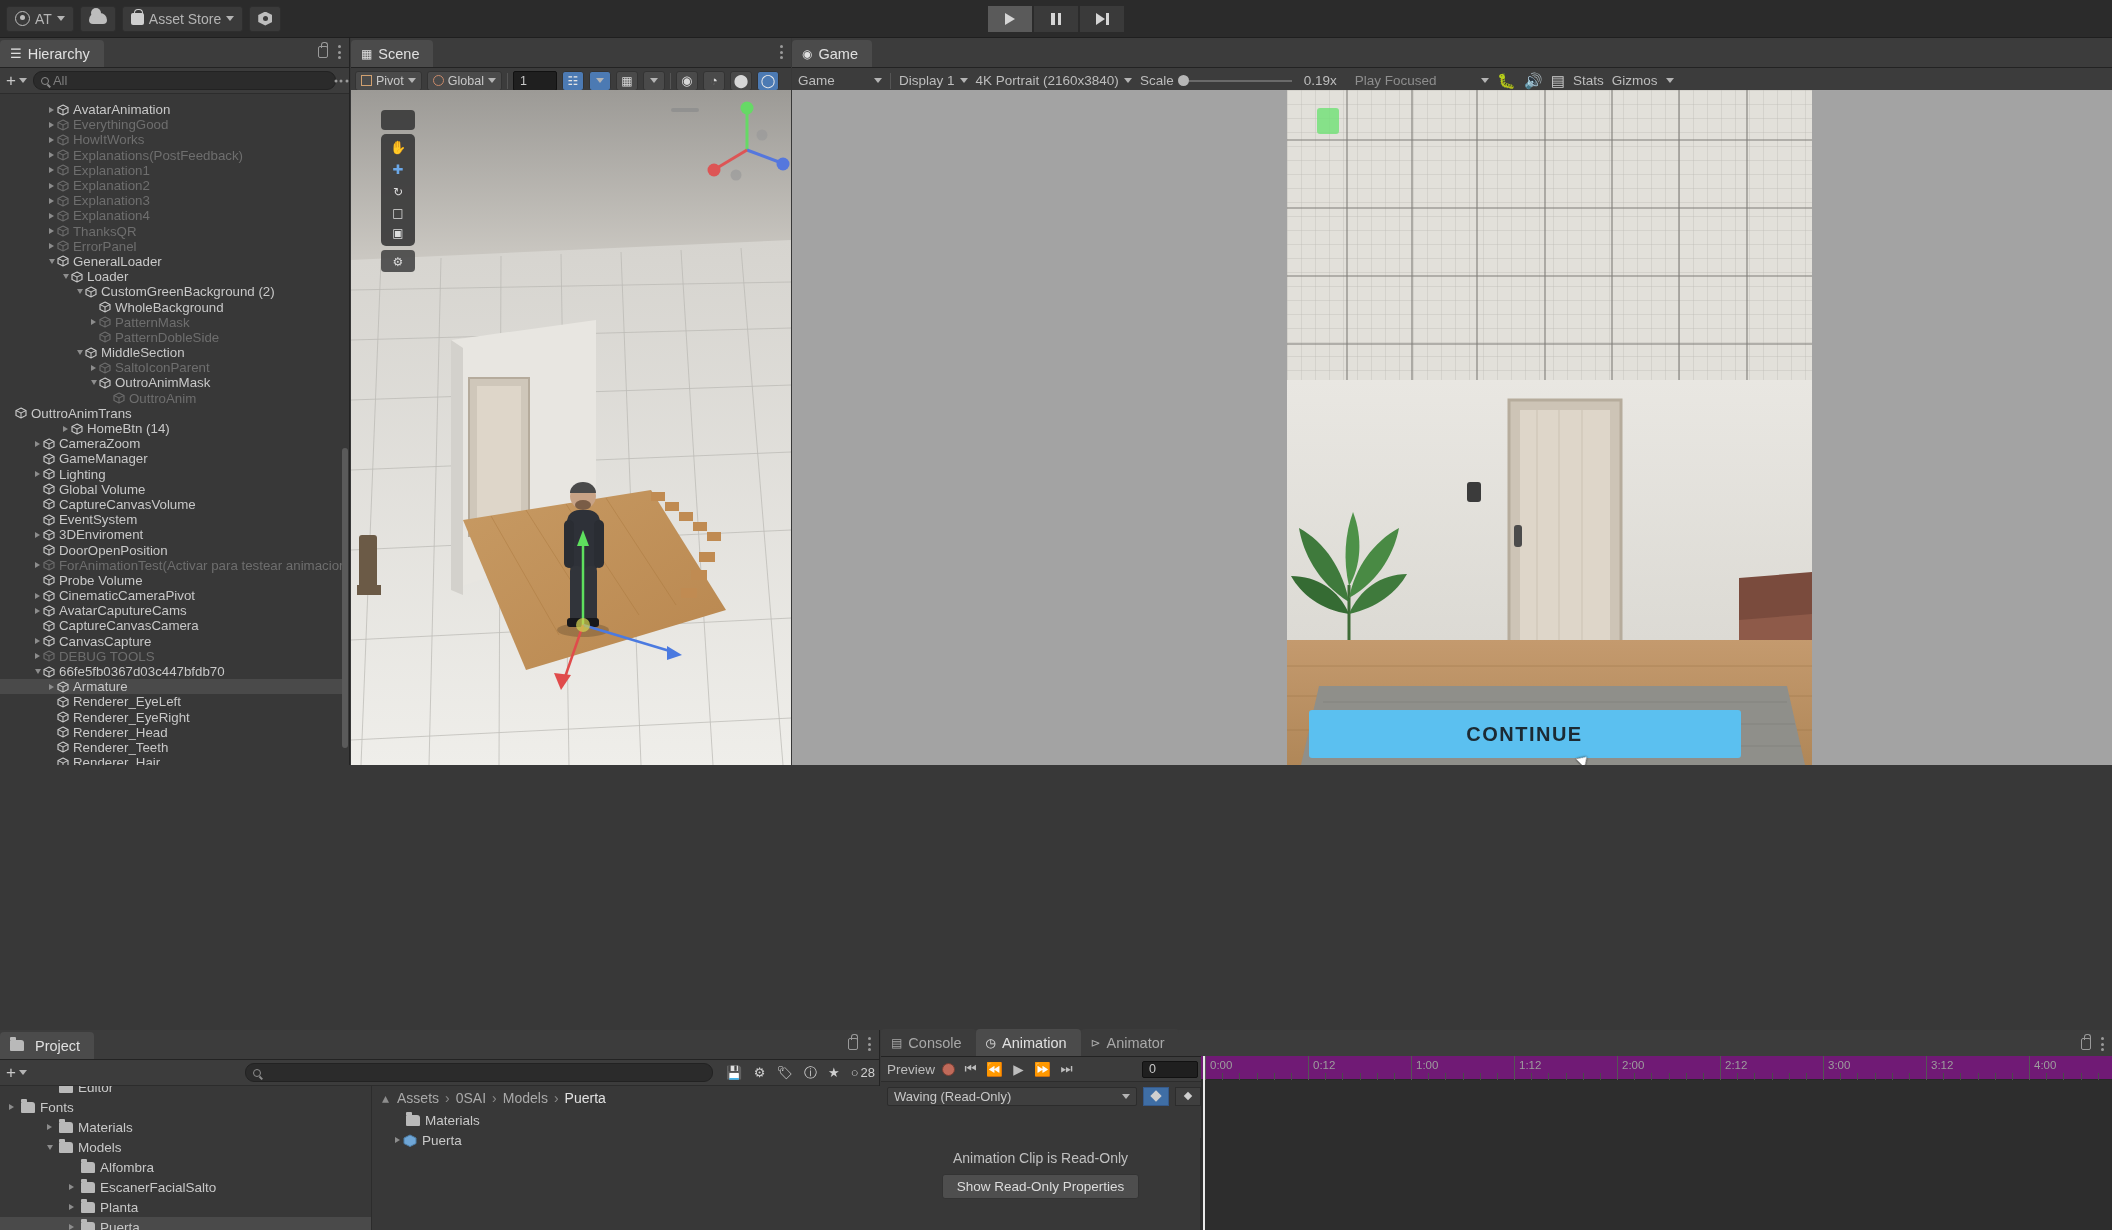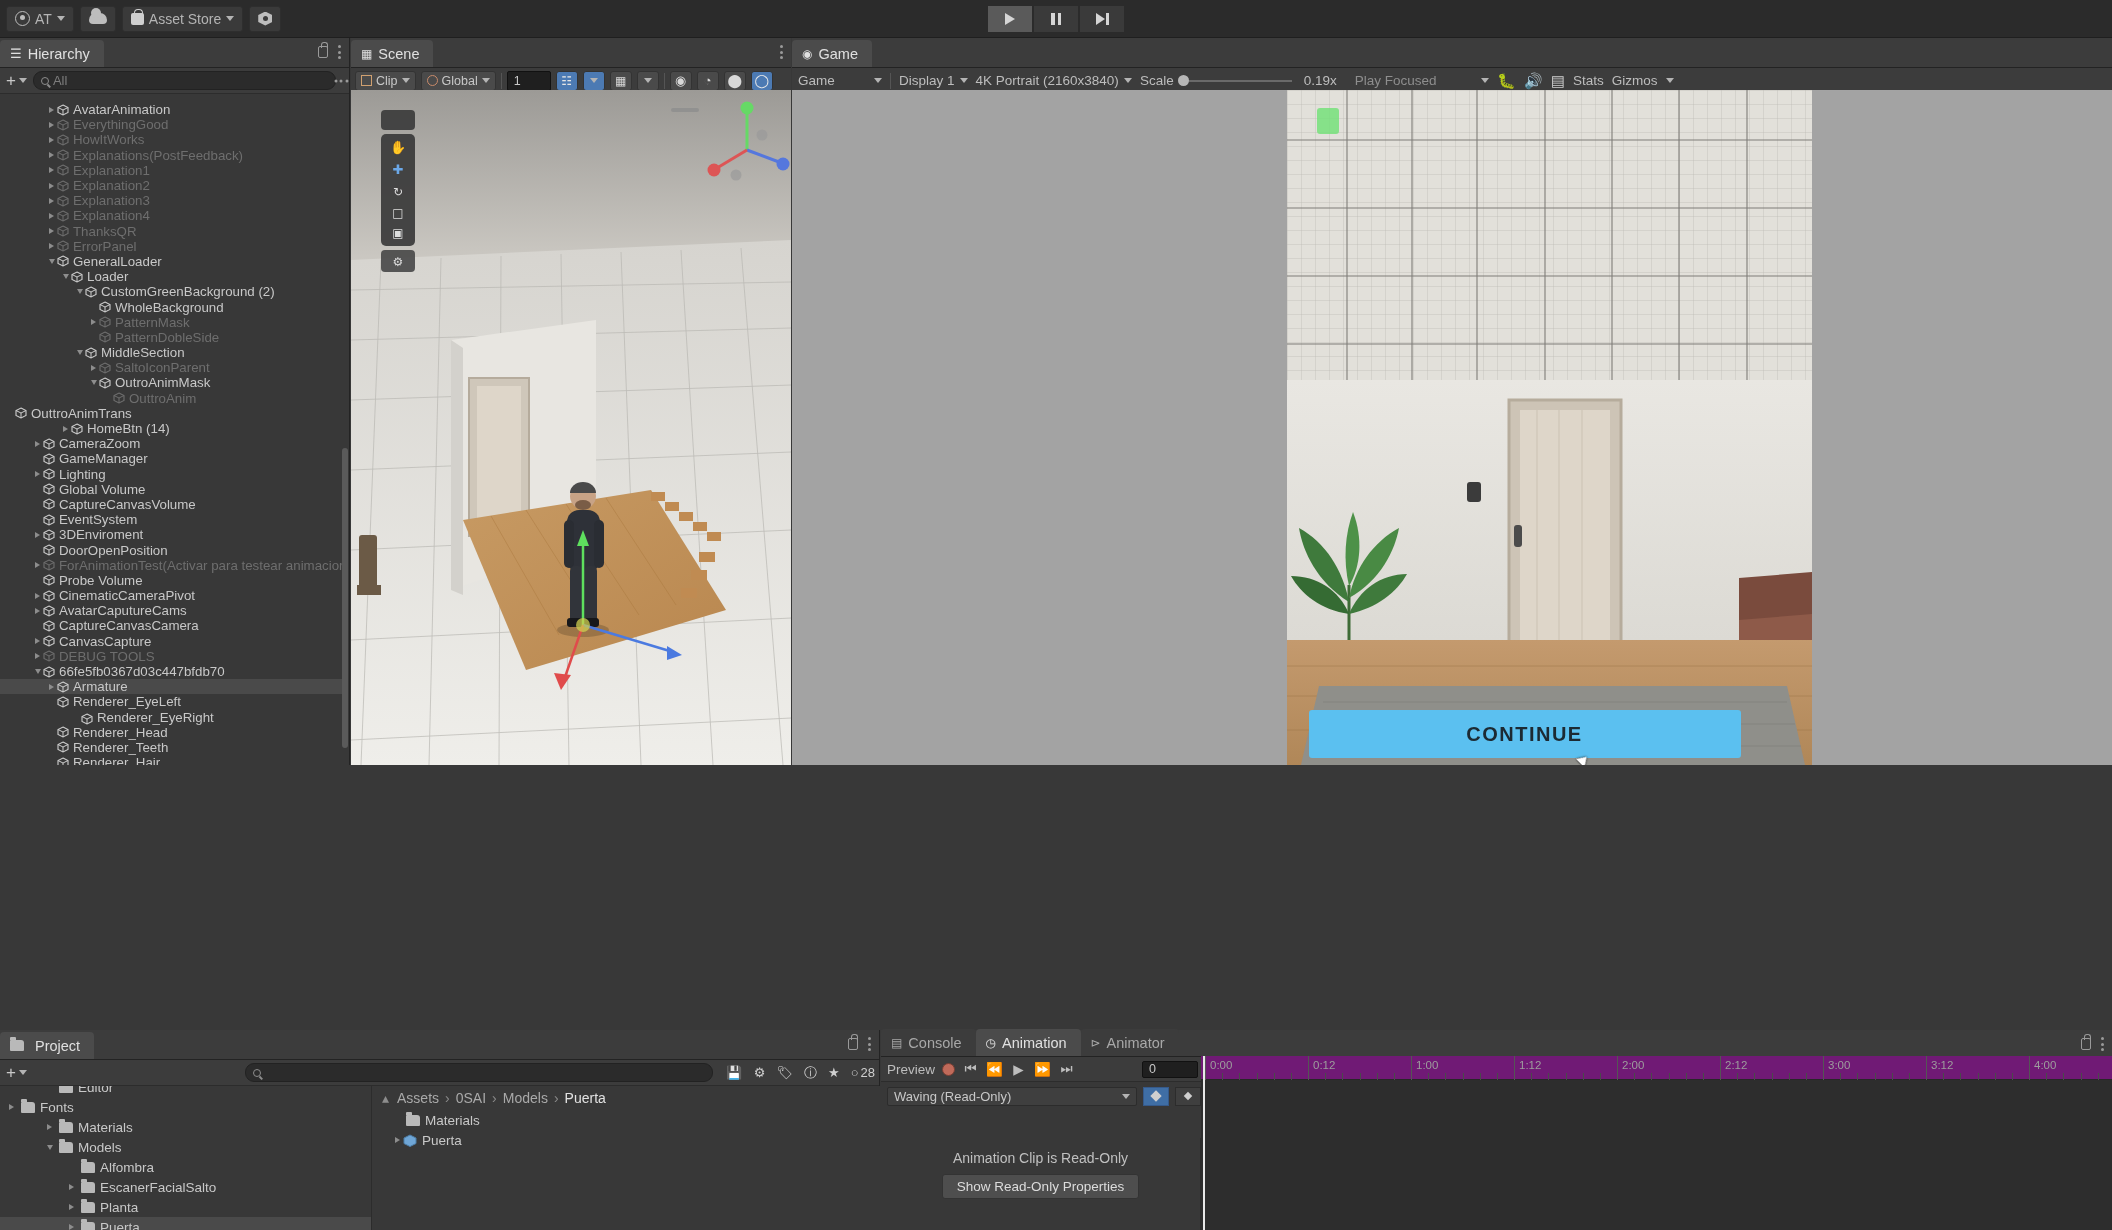--- a/index.html
+++ b/index.html
@@ -597,21 +597,21 @@
         <div class="hrow" style="padding-left: 46px;">
           <span class="tw"></span>
           <span class="gicon">
             <svg width="12" height="12" viewBox="0 0 12 12">
               <path d="M6 1 L11 3.5 L11 8.5 L6 11 L1 8.5 L1 3.5 Z" fill="none" stroke="#cfcfcf" stroke-width="1.1"></path>
               <path d="M1 3.5 L6 6 L11 3.5 M6 6 L6 11" fill="none" stroke="#cfcfcf" stroke-width="1"></path>
             </svg>
           </span>
           <span>Renderer_EyeLeft</span>
         </div>
-        <div class="hrow" style="padding-left: 70px; align-items: flex-end;">
+        <div class="hrow" style="padding-left: 46px;">
           <span class="tw"></span>
           <span class="gicon">
             <svg width="12" height="12" viewBox="0 0 12 12">
               <path d="M6 1 L11 3.5 L11 8.5 L6 11 L1 8.5 L1 3.5 Z" fill="none" stroke="#cfcfcf" stroke-width="1.1"></path>
               <path d="M1 3.5 L6 6 L11 3.5 M6 6 L6 11" fill="none" stroke="#cfcfcf" stroke-width="1"></path>
             </svg>
           </span>
           <span>Renderer_EyeRight</span>
         </div>
         <div class="hrow" style="padding-left: 46px;">
@@ -658,21 +658,21 @@
         <span class="kebab">
             <i></i>
             <i></i>
             <i></i>
           </span>
       </div>
     </div>
     <div class="scene-toolbar">
       <div class="st-btn">
         <span style="width:11px;height:11px;border:1.5px solid #d0a070;display:inline-block;"></span>
-        <span>Clip</span>
+        <span>Pivot</span>
         <span class="caret"></span>
       </div>
       <div class="st-btn">
         <span style="width:11px;height:11px;border:1.5px solid #c98a6a;border-radius:50%;display:inline-block;"></span>
         <span>Global</span>
         <span class="caret"></span>
       </div>
       <div class="sep"></div>
       <div class="st-num">
           <span>1</span>

